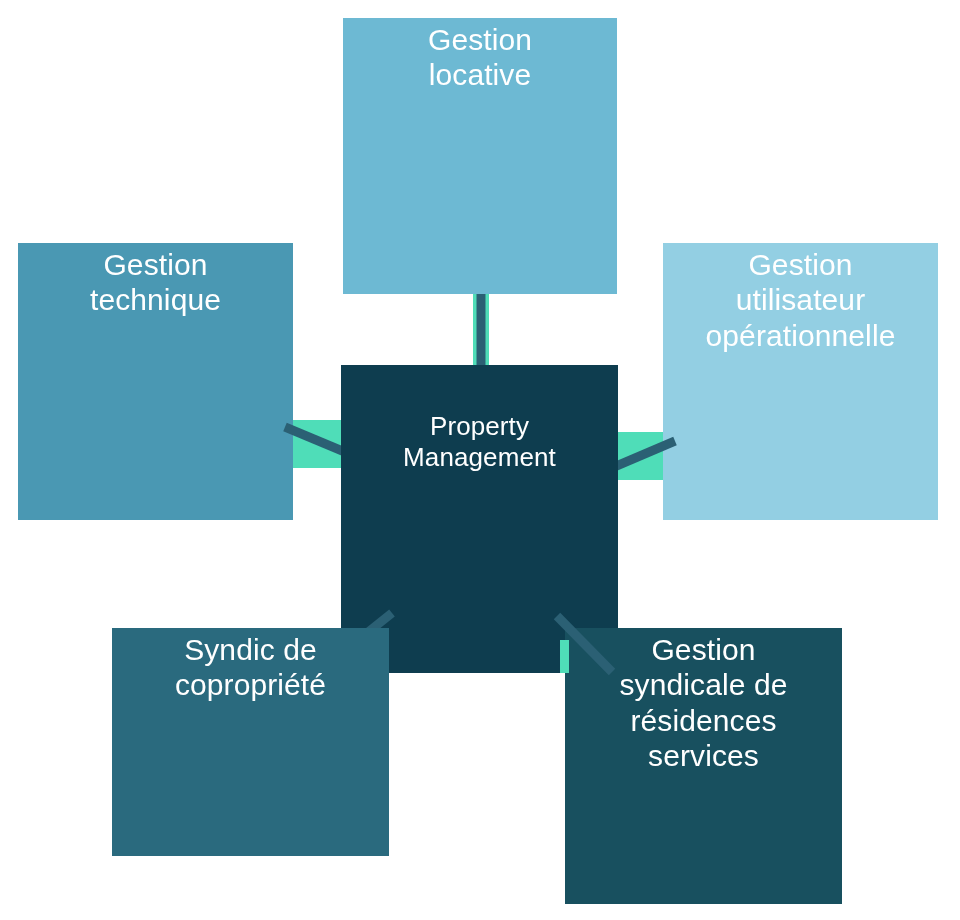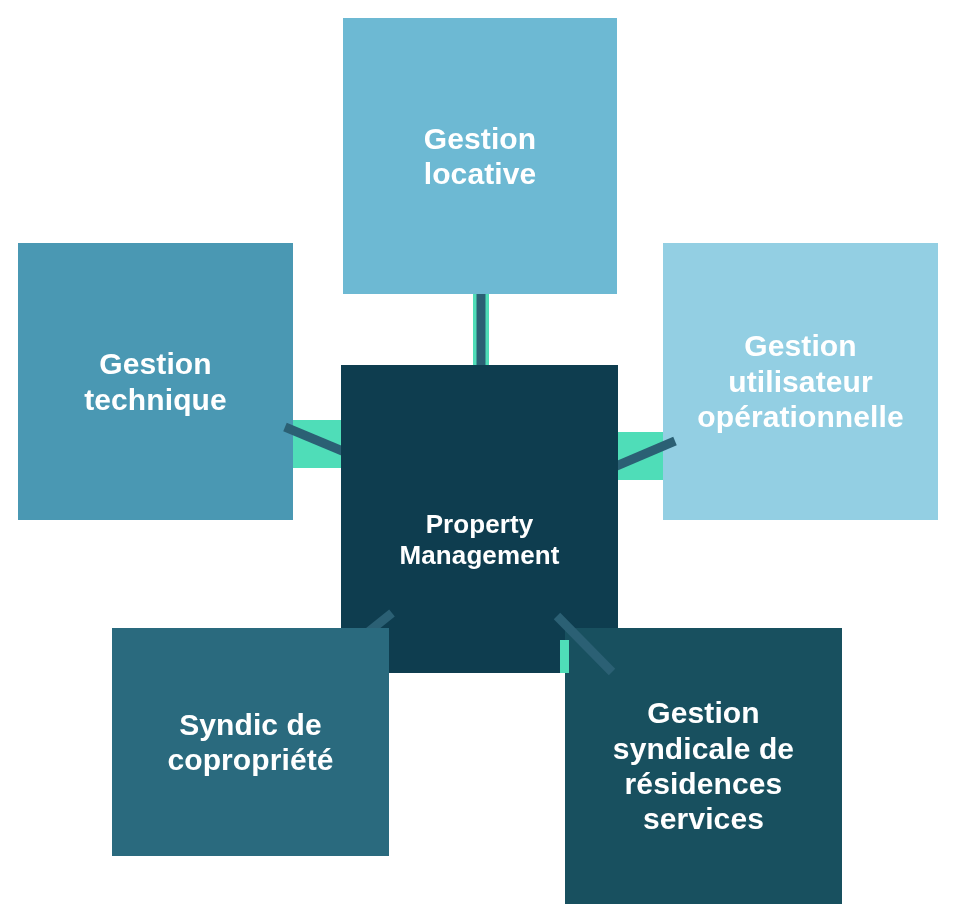--- a/index.html
+++ b/index.html
@@ -16,26 +16,26 @@
     width: 960px;
     height: 920px;
     background: #ffffff;
     overflow: hidden;
   }
 
   
   .node {
     position: absolute;
     display: flex;
-    align-items: center;
+    align-items: flex-start;
     justify-content: center;
     text-align: center;
     box-sizing: border-box;
     color: #ffffff;
-    font-weight: bold;
+    font-weight: normal;
     line-height: 1.18;
     letter-spacing: .1px;
     padding: 4px 16px;
   }
   .node .label {
     display: block;
     white-space: pre-line;
   }
 
   

